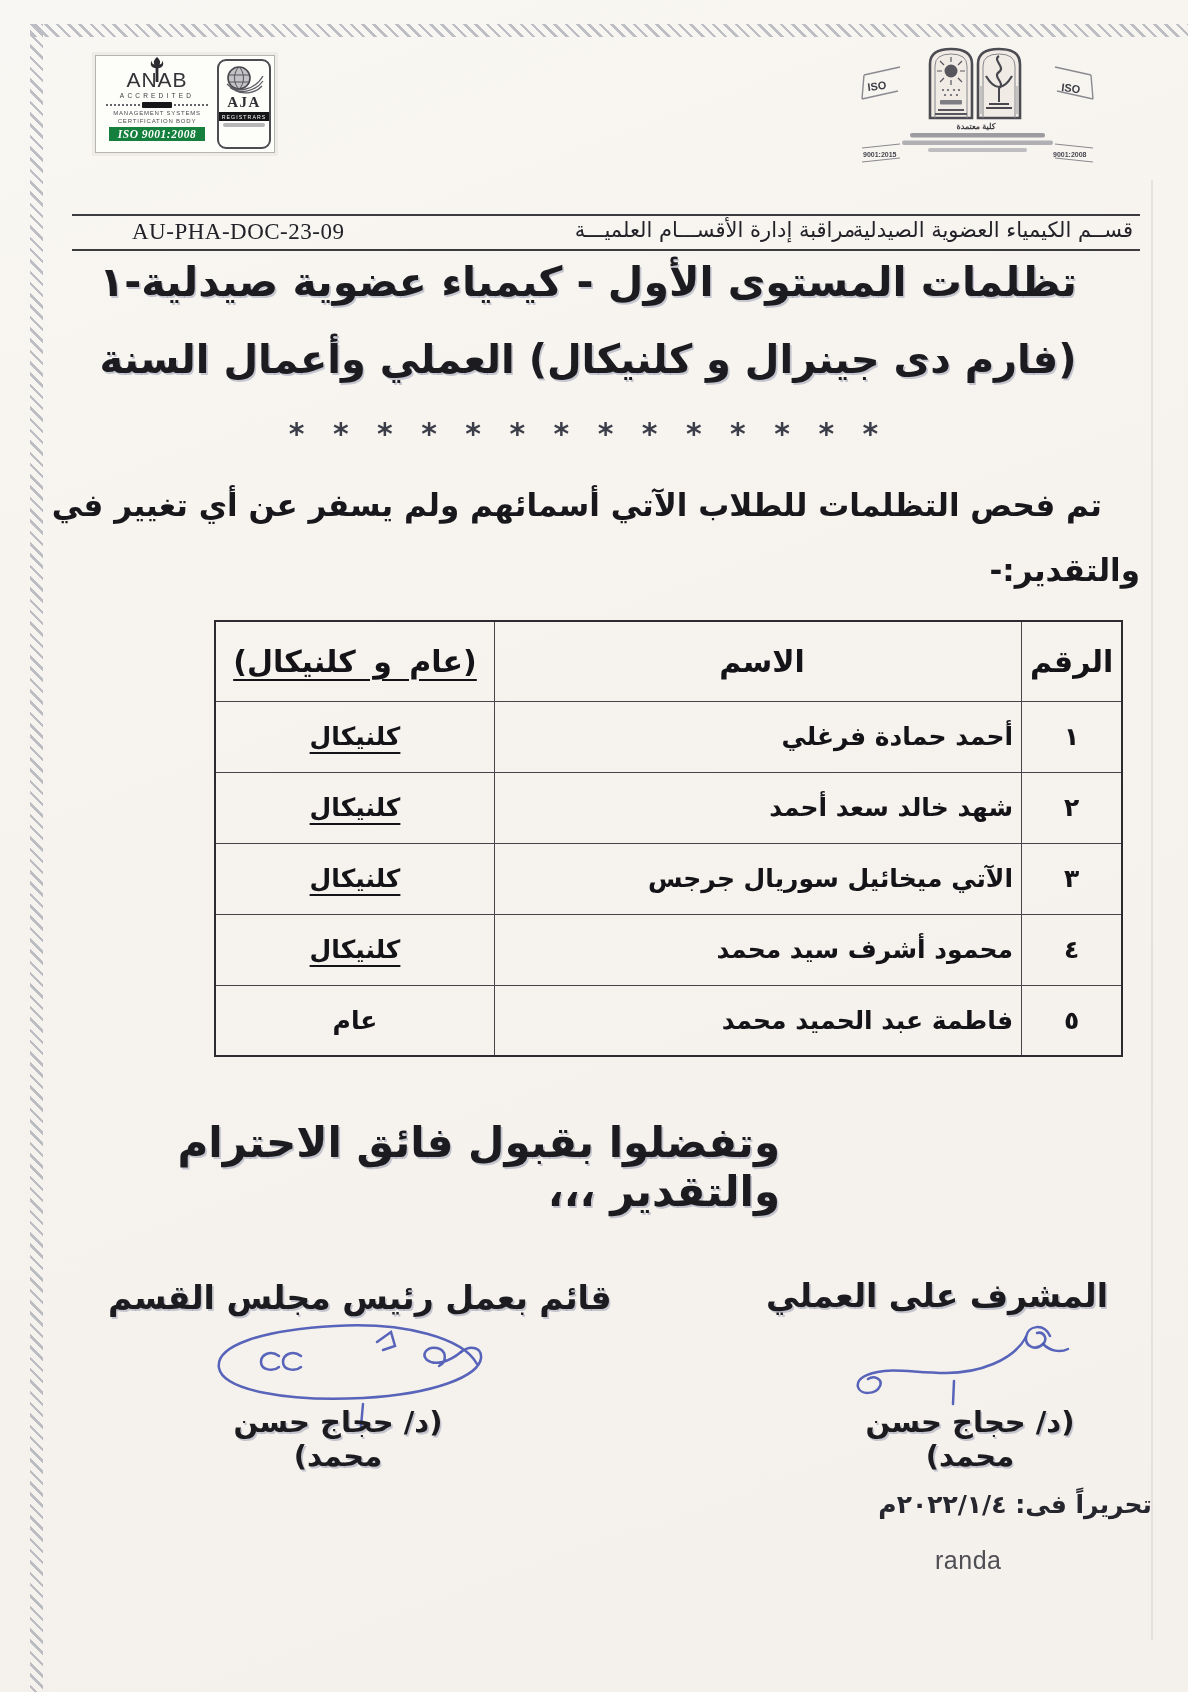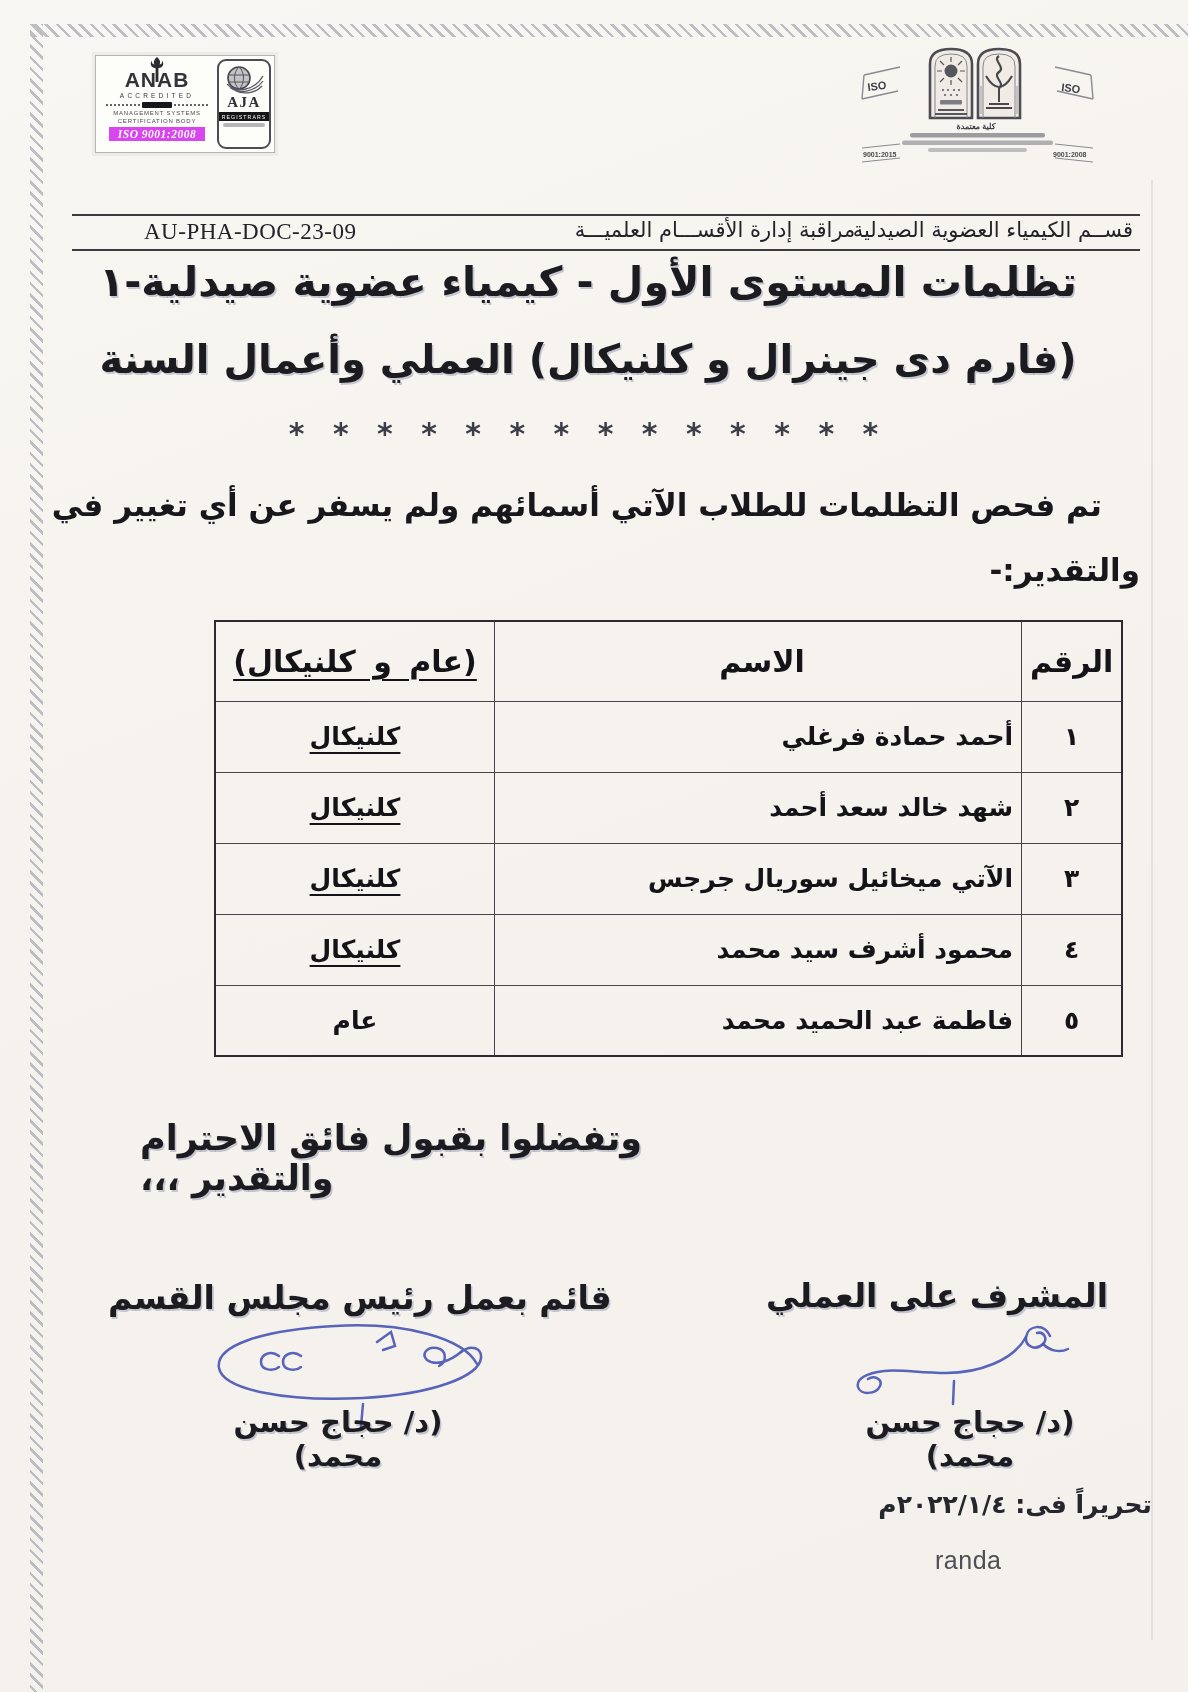--- a/index.html
+++ b/index.html
@@ -13,52 +13,52 @@
   .ar{font-family:"DejaVu Sans", sans-serif; direction:rtl; unicode-bidi:plaintext; color:#1b1b20;}
   .heavy{font-weight:bold; text-shadow:1.6px 1.8px 0 rgba(70,80,125,.28);}
   
   .hatch{background:repeating-linear-gradient(45deg, rgba(140,145,158,0) 0 3px, rgba(140,145,158,.55) 3px 5.5px, rgba(140,145,158,0) 5.5px 8px);}
   .scanline-right{position:absolute; left:1151px; top:180px; width:2px; height:1460px; background:rgba(150,150,156,.18);}
   
   .rule{position:absolute; left:72px; width:1068px; height:2px; background:#3c3c40;}
   
   #cert{left:95px; top:55px; width:180px; height:98px; background:#fdfdfa; border:1px solid #b5b5b2; box-shadow:0 0 0 3px rgba(210,208,202,.25); display:flex; padding:3px 2px 3px 4px; box-sizing:border-box;}
   #cert .anab-col{width:114px; display:flex; flex-direction:column; align-items:center;}
-  .anab-word{font-family:"Liberation Sans",sans-serif; font-weight:700; font-size:21px; letter-spacing:1px; color:#333338; line-height:1; margin-top:10px; position:relative;}
+  .anab-word{font-family:"Liberation Sans",sans-serif; font-weight:400; font-size:21px; letter-spacing:1px; color:#333338; line-height:1; margin-top:10px; position:relative;}
   .anab-acc{font-family:"Liberation Sans",sans-serif; font-size:6.5px; letter-spacing:3.2px; color:#3a3a3e; margin-top:2px;}
   .dotrow{width:102px; display:flex; align-items:center; gap:2px; margin-top:3px;}
   .dotrow .dots{flex:1; border-top:2px dotted #63636a; height:0;}
   .dotrow .blob{width:30px; height:6px; background:#17171a; border-radius:1px;}
   .anab-tiny{font-family:"Liberation Sans",sans-serif; font-size:6px; letter-spacing:.8px; color:#4b4b52; margin-top:2px; white-space:nowrap;}
-  .iso-box{margin-top:3px; background:#d946ef; color:#fff; font-family:"Liberation Serif",serif; font-style:italic; font-weight:bold; font-size:11.5px; padding:1px 9px; letter-spacing:.5px; white-space:nowrap;}
+  .iso-box{margin-top:3px; background:#15803d; color:#fff; font-family:"Liberation Serif",serif; font-style:italic; font-weight:bold; font-size:11.5px; padding:1px 9px; letter-spacing:.5px; white-space:nowrap;}
   #cert .aja-col{width:54px; margin-left:3px; border:2px solid #4c4c52; border-radius:9px; display:flex; flex-direction:column; align-items:center; padding:3px 1px; box-sizing:border-box;}
   .aja-word{font-family:"Liberation Serif",serif; font-weight:900; font-size:15px; letter-spacing:1.5px; color:#2e2e34; line-height:1; margin-top:1px;}
   .reg-bar{background:#151518; color:#fff; font-family:"Liberation Sans",sans-serif; font-size:5.2px; letter-spacing:1.1px; padding:1.5px 3px; margin-top:2px; white-space:nowrap;}
   .blurbar{background:#97979d; border-radius:2px; opacity:.7;}
   
-  .doccode{font-family:"Liberation Serif",serif; font-size:23px; letter-spacing:.5px; color:#222228;margin-left:12px;}
+  .doccode{font-family:"Liberation Serif",serif; font-size:23px; letter-spacing:.5px; color:#222228;}
   .hdr-ar{font-size:21px; color:#222228;}
   
   .title1{left:0; top:258px; width:1176px; text-align:center; font-size:41px;}
   .title2{left:0; top:336px; width:1176px; text-align:center; font-size:40px;}
   .stars{left:0; top:416px; width:1176px; text-align:center; font-size:30px; font-weight:bold; letter-spacing:9px; color:#3b3e49;}
   .para{font-weight:bold; font-size:31px; color:#17171c;}
   
   #gtable{position:absolute; left:214px; top:620px; border-collapse:collapse; direction:rtl; background:transparent;}
   #gtable td,#gtable th{border:1.5px solid #46464a; font-weight:bold; color:#141418; vertical-align:middle; padding:8px;}
   #gtable{border:2.5px solid #2c2c30;}
   #gtable th{font-size:30px;}
   #gtable td{font-size:25px;}
   .col-num{width:74px; text-align:center;}
   .col-name{width:510px; text-align:right; padding-right:8px !important;}
   .col-grade{width:262px; text-align:center; word-spacing:7px;}
   .rh{height:80px;} .rd{height:71px;}
   .u{text-decoration:underline; text-decoration-thickness:2px; text-underline-offset:7px;}
   
-  .closing{left:140px; top:1118px; width:640px; text-align:left; font-size:35px;}
+  .closing{left:140px; top:1118px; width:640px; text-align:right; font-size:42px;}
   .sig-title{font-size:33px;}
   .sig-name{font-size:29px; text-align:center;}
   .sig-ink path{fill:none; stroke:#4a57b5; stroke-width:2.5; stroke-linecap:round; opacity:.92;}
   .datefoot{font-size:25px; font-weight:bold; color:#26262e;}
   .randa{font-family:"Liberation Sans",sans-serif; font-weight:normal; font-size:25px; color:#4e4e54; letter-spacing:.5px;}
   text{font-family:"Liberation Sans",sans-serif;}
 </style>
 </head>
 <body>
 

